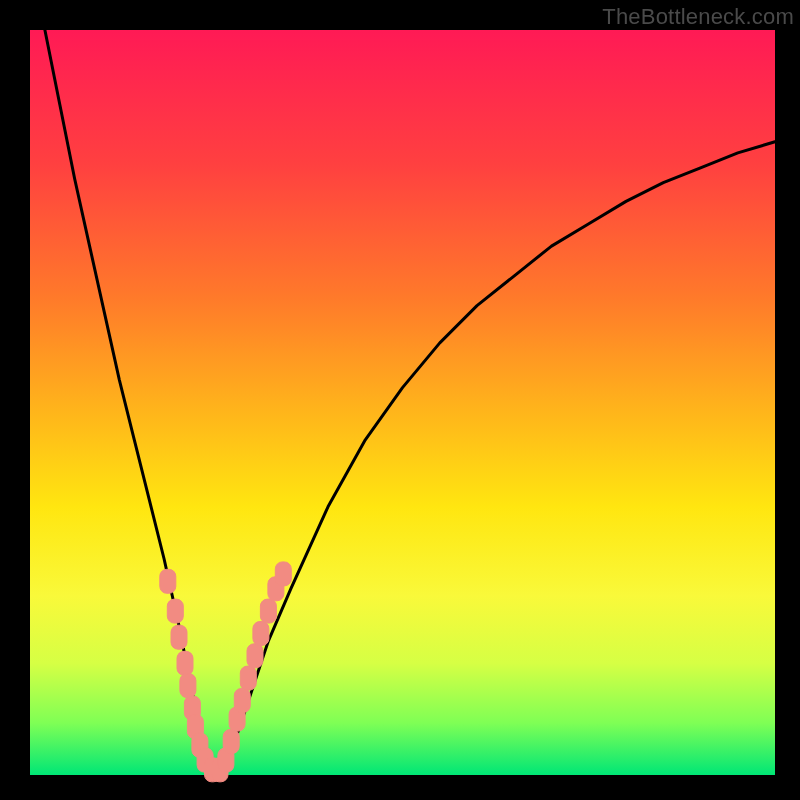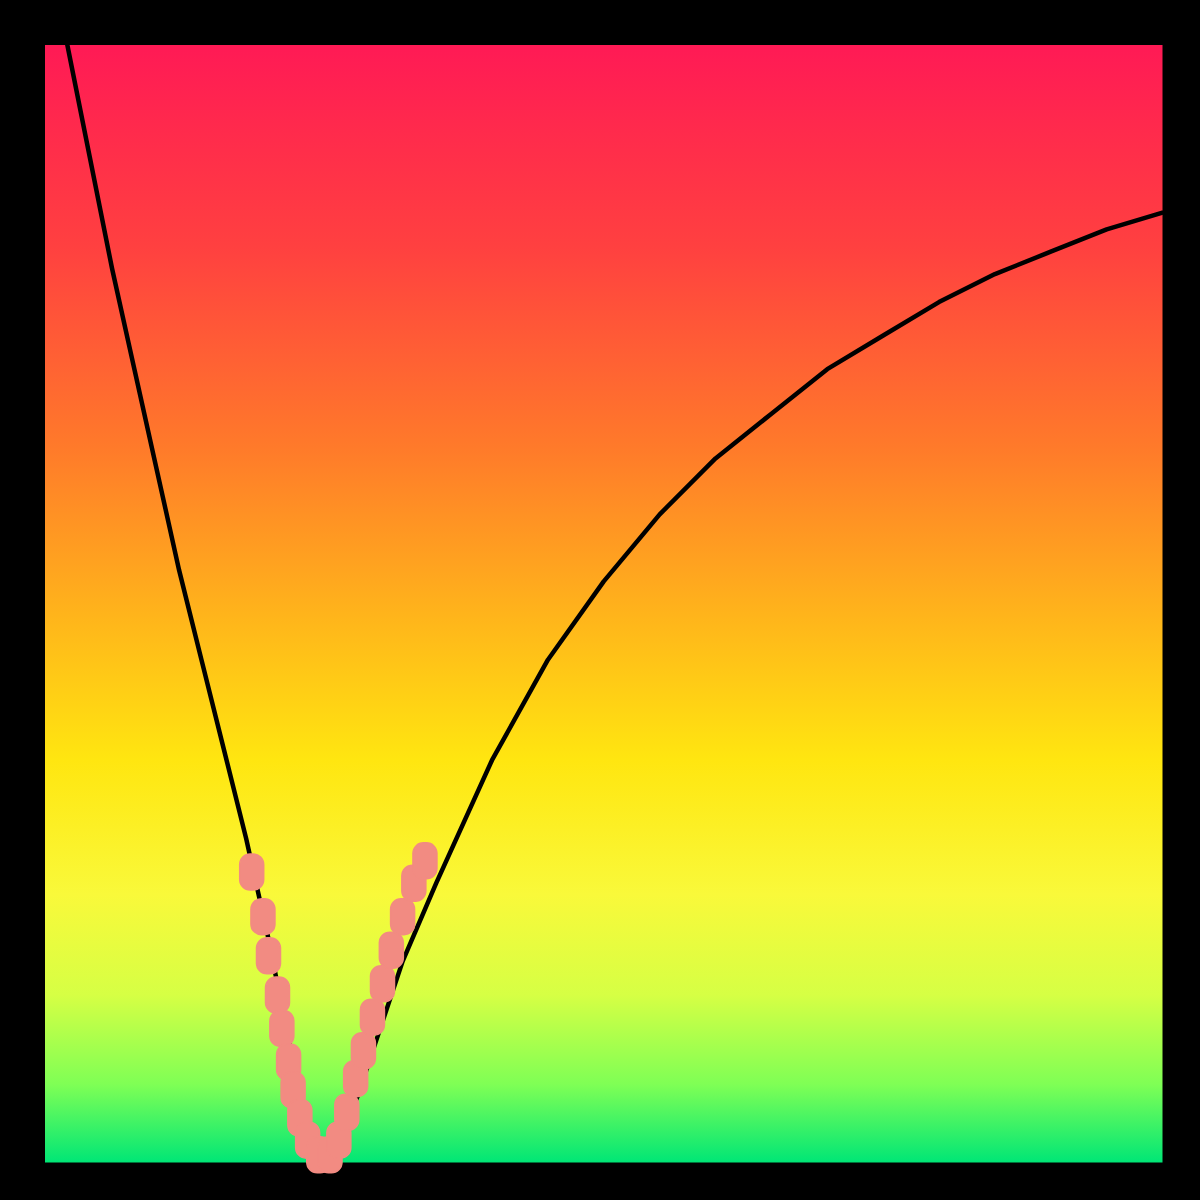--- a/index.html
+++ b/index.html
@@ -53,20 +53,21 @@
     left: 0;
     top: 0;
     pointer-events: none;
   }
 </style>
 </head>
 <body>
 
 <div class="frame">
   <div class="plot-area"></div>
+  <div class="watermark">TheBottleneck.com</div>
   <svg class="overlay" width="800" height="800" viewBox="0 0 800 800">
     <g id="curve-layer">
         <path d="M44.9 30.0 L59.8 104.5 L74.7 179.0 L89.6 246.1 L104.5 313.1 L119.4 380.1 L134.3 439.8 L149.2 499.4 L164.1 559.0 L179.0 626.0 L186.4 663.3 L193.9 700.5 L201.3 737.8 L208.8 767.5 L216.3 775.0 L223.7 767.5 L238.6 730.3 L253.5 685.6 L268.4 640.9 L290.8 588.8 L328.0 506.8 L365.3 439.8 L402.5 387.6 L439.8 342.9 L477.0 305.6 L514.3 275.8 L551.5 246.1 L588.8 223.7 L626.0 201.4 L663.3 182.7 L700.5 167.8 L737.8 152.9 L775.0 141.8" fill="none" stroke="#000000" stroke-width="3" stroke-linecap="round" stroke-linejoin="round"></path>
       </g>
     <g id="marker-layer">
         <rect x="159.8" y="569.3" width="16" height="24" rx="7" ry="7" fill="#f28b82" stroke="#f28b82" stroke-width="1"></rect>
         <rect x="167.3" y="599.1" width="16" height="24" rx="7" ry="7" fill="#f28b82" stroke="#f28b82" stroke-width="1"></rect>
         <rect x="171.0" y="625.2" width="16" height="24" rx="7" ry="7" fill="#f28b82" stroke="#f28b82" stroke-width="1"></rect>
         <rect x="177.0" y="651.3" width="16" height="24" rx="7" ry="7" fill="#f28b82" stroke="#f28b82" stroke-width="1"></rect>
         <rect x="179.9" y="673.6" width="16" height="24" rx="7" ry="7" fill="#f28b82" stroke="#f28b82" stroke-width="1"></rect>

